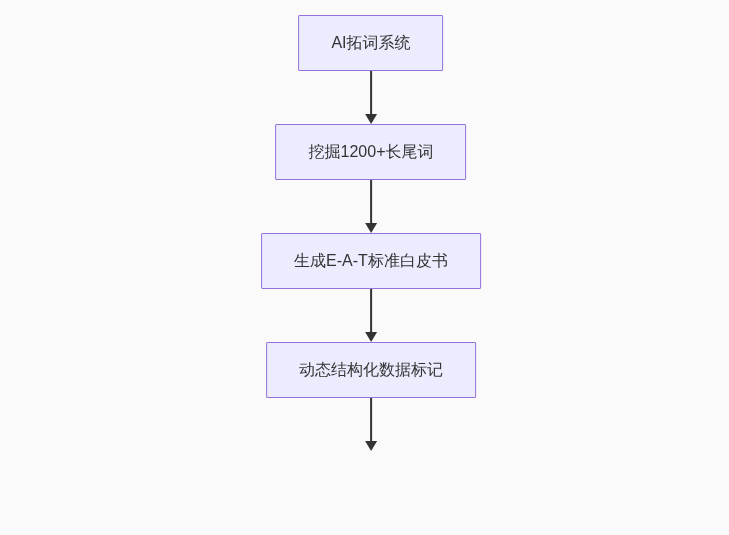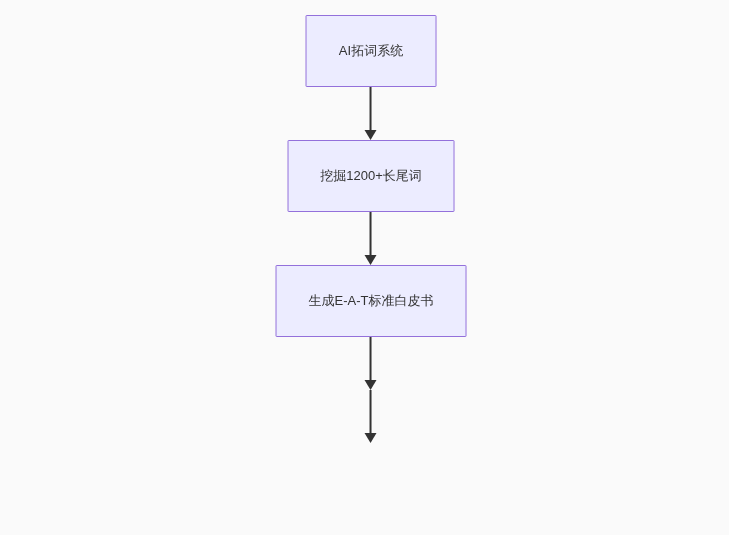--- a/index.html
+++ b/index.html
@@ -22,30 +22,30 @@
   .flow-canvas {
     position: absolute;
     left: 371px;
     top: 15px;
     transform: translateX(-50%);
     display: flex;
     flex-direction: column;
     align-items: center;
   }
   .flow-node {
-    height: 72px;
+    height: 56px;
     padding: 0 32px;
     display: flex;
     align-items: center;
     justify-content: center;
     background: var(--node-fill);
     border: 1px solid var(--node-border);
     border-radius: 1px;
     color: var(--text);
-    font-size: 13px;
+    font-size: 16px;
     white-space: nowrap;
   }
   .flow-arrow {
     height: 53px;
     display: flex;
     flex-direction: column;
     align-items: center;
   }
   .arrow-line {
     width: 2px;
@@ -85,20 +85,23 @@
 
   <div class="flow-node">
     <span>生成E-A-T标准白皮书</span>
   </div>
 
   <div class="flow-arrow">
     <div class="arrow-line"></div>
     <div class="arrow-head"></div>
   </div>
 
+  <div class="flow-node">
+    <span>动态结构化数据标记</span>
+  </div>
 
   <div class="flow-arrow">
     <div class="arrow-line"></div>
     <div class="arrow-head"></div>
   </div>
 
 
 </div>
 
 </body></html>

